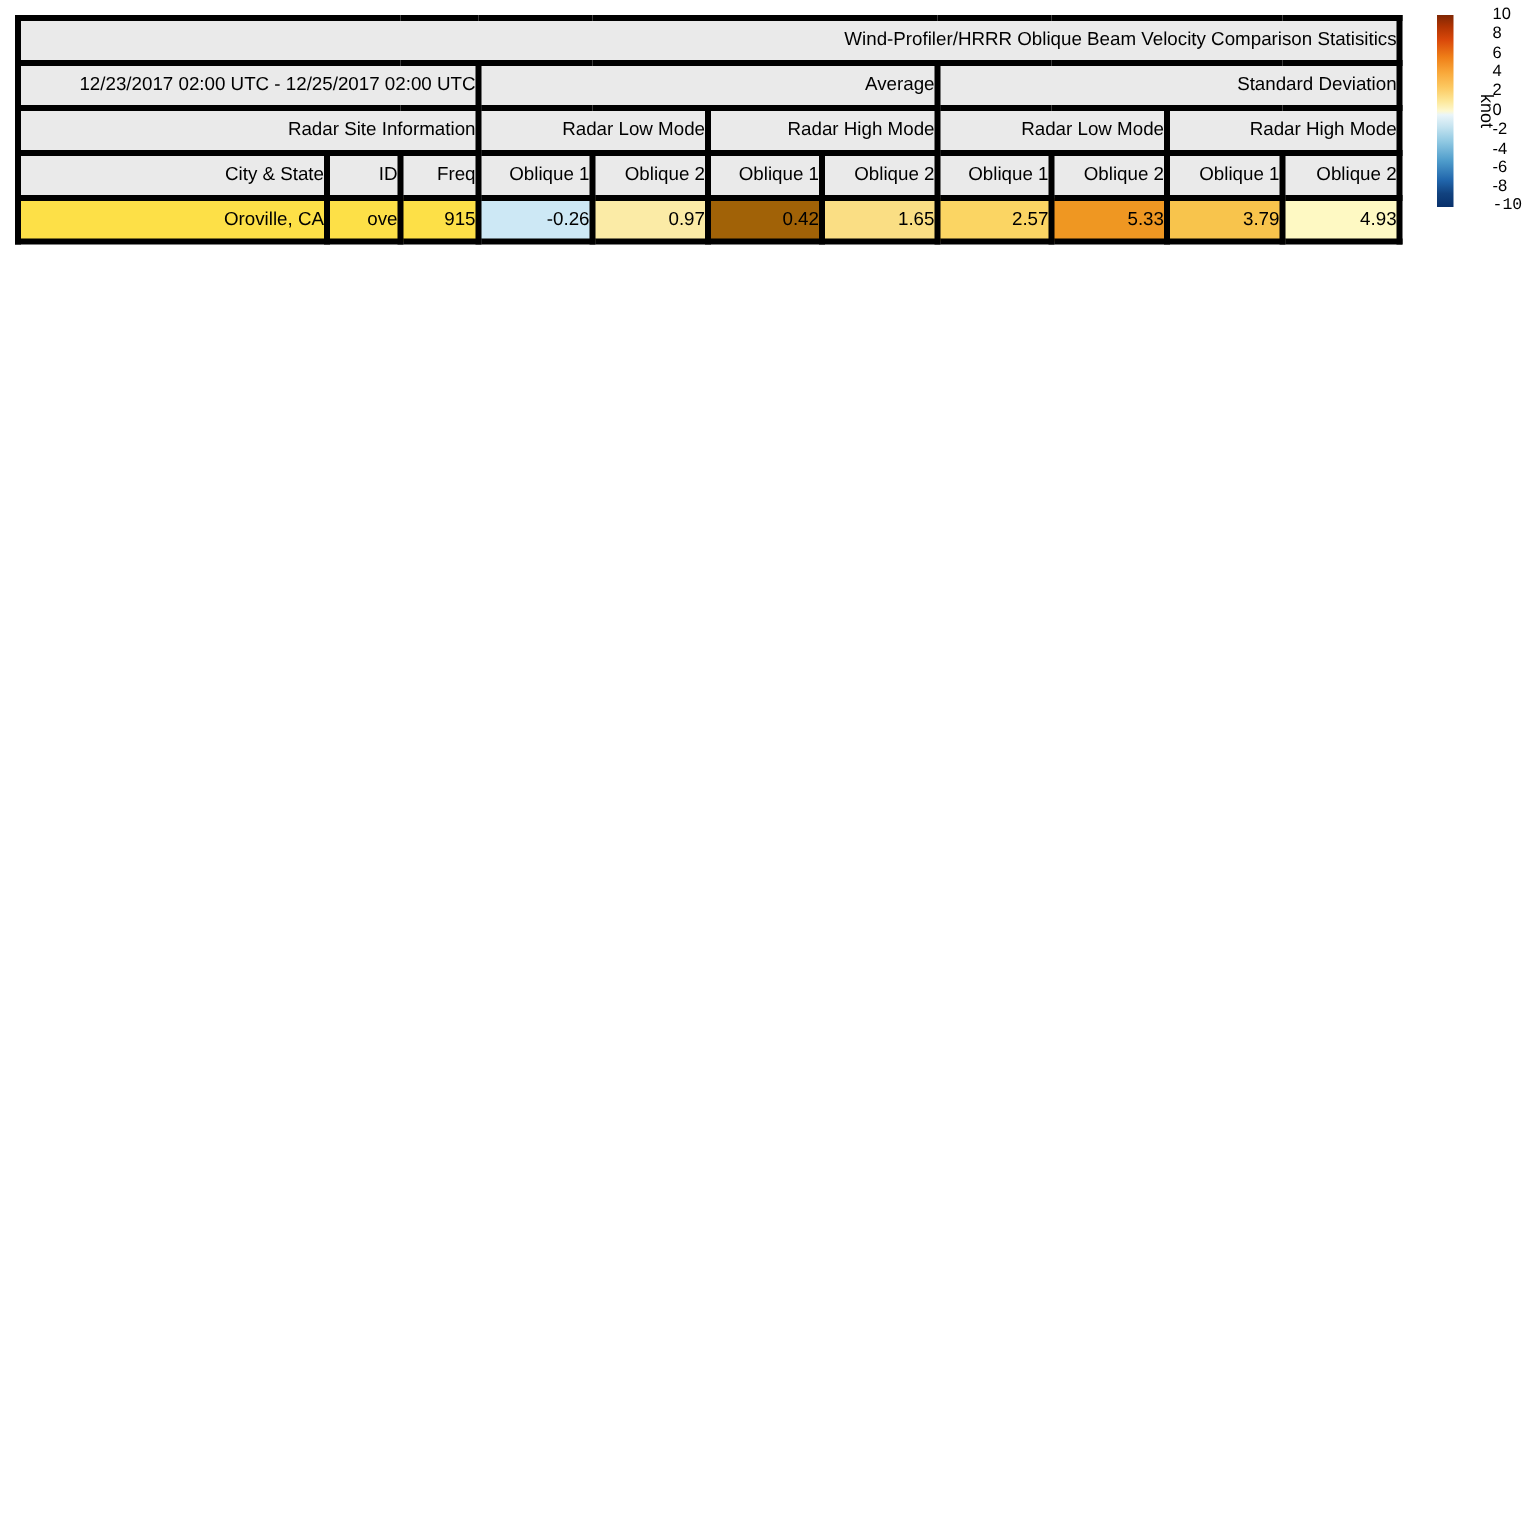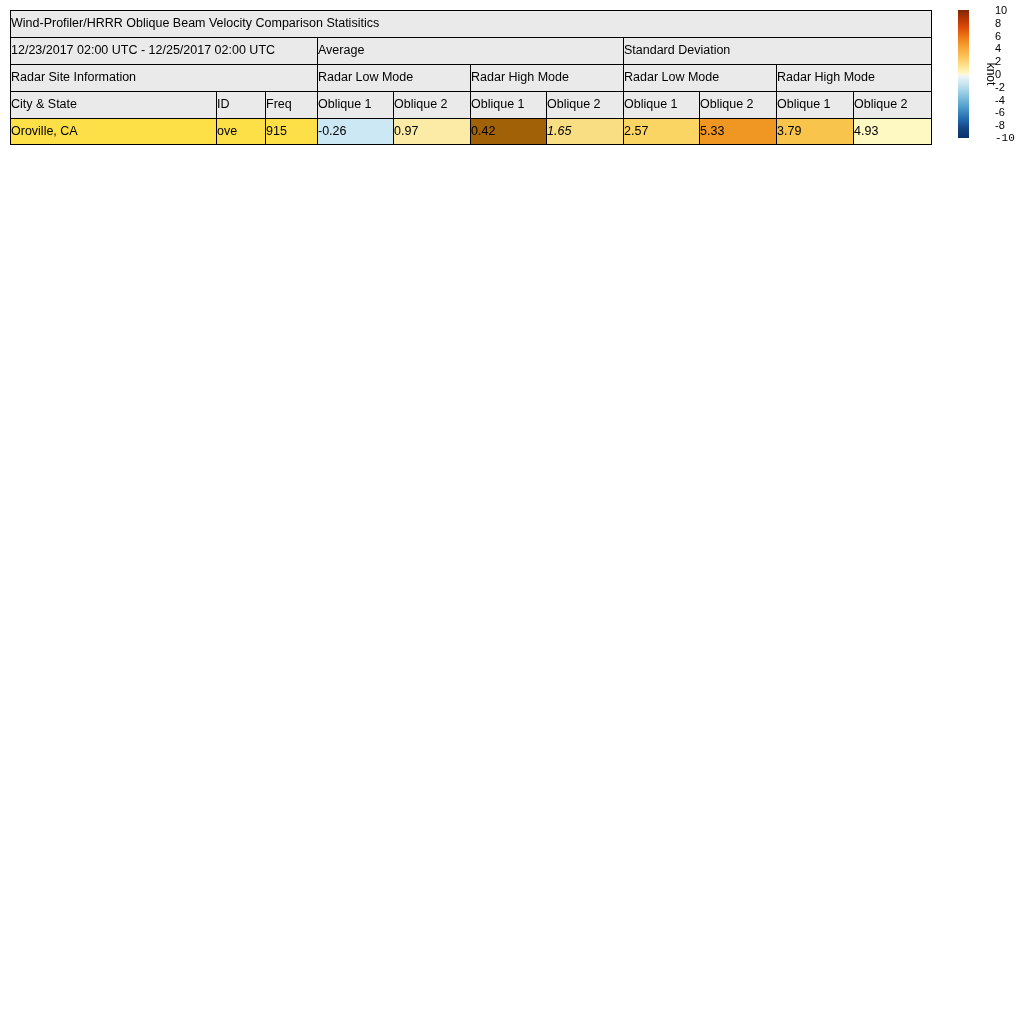--- a/index.html
+++ b/index.html
@@ -18,23 +18,23 @@
 
   #stats-table {
     position: absolute;
     left: 10px;
     top: 10px;
     width: 921px;
     border-collapse: collapse;
     table-layout: fixed;
   }
   #stats-table td {
-    border: 1px solid #000000;
+    border: 4px solid #000000;
     background: #eaeaea;
-    text-align: left;
+    text-align: right;
     vertical-align: middle;
     font-size: 12.5px;
     line-height: 1.1;
     padding: 0;
     height: 26px;
     white-space: nowrap;
   }
   #stats-table tr.data-row td {
     background: #fde047;
     height: 25px;
@@ -146,21 +146,21 @@
       <td>Oblique 1</td>
       <td>Oblique 2</td>
     </tr>
     <tr class="data-row">
       <td>Oroville, CA</td>
       <td>ove</td>
       <td>915</td>
       <td class="value-cell" style="background-color: rgb(205, 232, 245);">-0.26</td>
       <td class="value-cell" style="background-color: rgb(251, 235, 166);">0.97</td>
       <td class="value-cell" style="background-color: #a16207;">0.42</td>
-      <td class="value-cell" style="background-color: rgb(250, 222, 132); font-style: italic;">1.65</td>
+      <td class="value-cell" style="background-color: rgb(250, 222, 132);">1.65</td>
       <td class="value-cell" style="background-color: rgb(251, 213, 99);">2.57</td>
       <td class="value-cell" style="background-color: rgb(239, 151, 34);">5.33</td>
       <td class="value-cell" style="background-color: rgb(248, 196, 76);">3.79</td>
       <td class="value-cell" style="background-color: #fef9c3;">4.93</td>
     </tr>
   </tbody>
 </table>
 
 <div id="colorbar-group">
   <div id="colorbar-gradient"></div>

